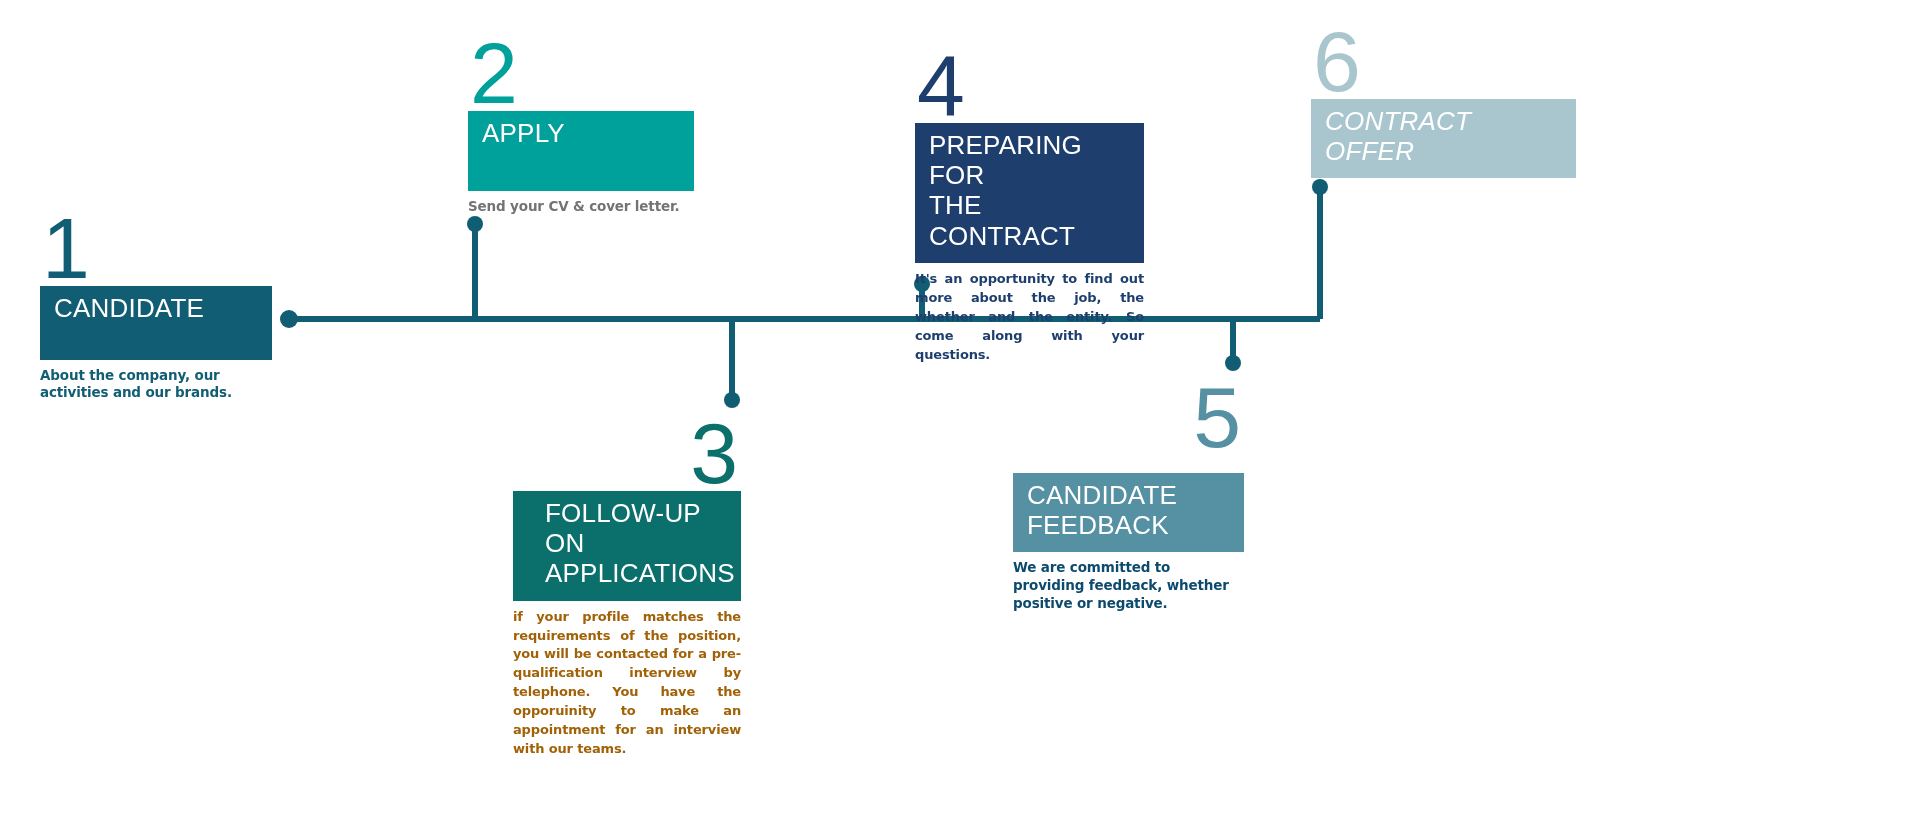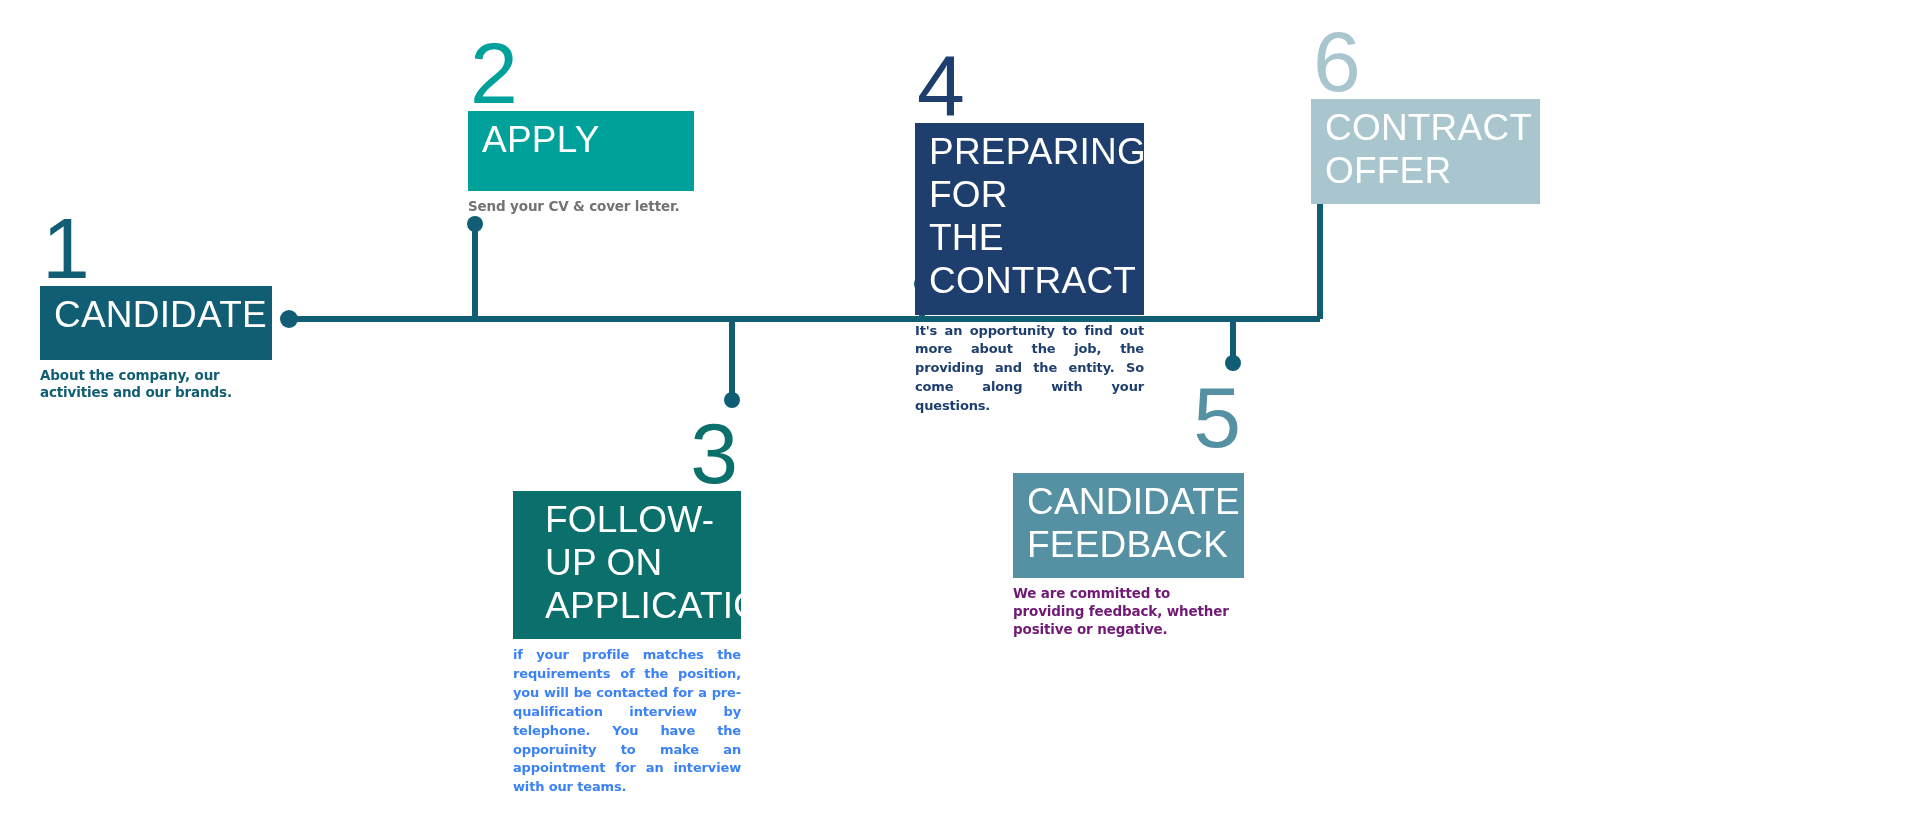--- a/index.html
+++ b/index.html
@@ -46,21 +46,21 @@
     padding: 0;
     white-space: nowrap;
     font-family: "Liberation Sans", sans-serif;
   }
 
   .step-box {
     display: block;
     box-sizing: border-box;
     padding: 7px 14px 12px 14px;
     color: #ffffff;
-    font-size: 37px;
+    font-size: 26px;
     line-height: 1.17;
     letter-spacing: 0.2px;
     font-weight: 400;
     word-break: normal;
   }
 
   .step-caption {
     margin-top: 7px;
     font-size: 13.5px;
     line-height: 1.32;
@@ -83,21 +83,21 @@
   #step-6 { left: 1311px; top: 26px;  width: 229px; }
 
   #step-1 .step-box { min-height: 74px; }
   #step-2 .step-box { min-height: 74px; }
   #step-3 .step-box { min-height: 74px; padding-left: 32px; }
   #step-4 .step-box { min-height: 74px; }
   #step-5 .step-box { min-height: 74px; margin-top: 20px; }
   #step-6 .step-box { min-height: 74px; }
 
   
-  #step-6 .step-box { width: 229px; }
+  #step-6 .step-box { width: 265px; font-style: italic; }
 
   
   #step-2 .step-number { margin-left: 2px; }
   #step-3 .step-number { text-align: right; padding-right: 4px; }
   #step-4 .step-number { margin-left: 2px; }
   #step-5 .step-number { text-align: right; padding-right: 4px; }
   #step-6 .step-number { margin-left: 2px; }
   #step-1 .step-number { margin-left: 2px; }
 </style>
 </head>
@@ -145,39 +145,39 @@
     </div>
     <div class="step-caption" style="color:#737373">Send your CV &amp; cover letter.</div>
   </div>
 
   <div class="step" id="step-3">
     <div class="step-number" style="color:#0b6f6c">3</div>
     <div class="step-box" style="background:#0b6f6c">
       <div>FOLLOW-UP ON</div>
       <div>APPLICATIONS</div>
     </div>
-    <div class="step-caption justified" style="color:#3b82f6">if your profile matches the requirements of the position, you will be contacted for a pre-qualification interview by telephone. You have the opporuinity to make an appointment for an interview with our teams.</div>
+    <div class="step-caption justified" style="color:#a16207">if your profile matches the requirements of the position, you will be contacted for a pre-qualification interview by telephone. You have the opporuinity to make an appointment for an interview with our teams.</div>
   </div>
 
   <div class="step" id="step-4">
     <div class="step-number" style="color:#1e3f6e">4</div>
     <div class="step-box" style="background:#1e3f6e">
       <div>PREPARING FOR</div>
       <div>THE CONTRACT</div>
     </div>
-    <div class="step-caption justified" style="color:#1e3f6e">It's an opportunity to find out more about the job, the providing and the entity. So come along with your questions.</div>
+    <div class="step-caption justified" style="color:#1e3f6e">It's an opportunity to find out more about the job, the whether and the entity. So come along with your questions.</div>
   </div>
 
   <div class="step" id="step-5">
     <div class="step-number" style="color:#5690a3">5</div>
     <div class="step-box" style="background:#5690a3">
       <div>CANDIDATE</div>
       <div>FEEDBACK</div>
     </div>
-    <div class="step-caption" style="color:#701a75">We are committed to providing feedback, whether positive or negative.</div>
+    <div class="step-caption" style="color:#0c4a6e">We are committed to providing feedback, whether positive or negative.</div>
   </div>
 
   <div class="step" id="step-6">
     <div class="step-number" style="color:#a9c6cf">6</div>
     <div class="step-box" style="background:#a9c6cf">
       <div>CONTRACT</div>
       <div>OFFER</div>
     </div>
   </div>
 

